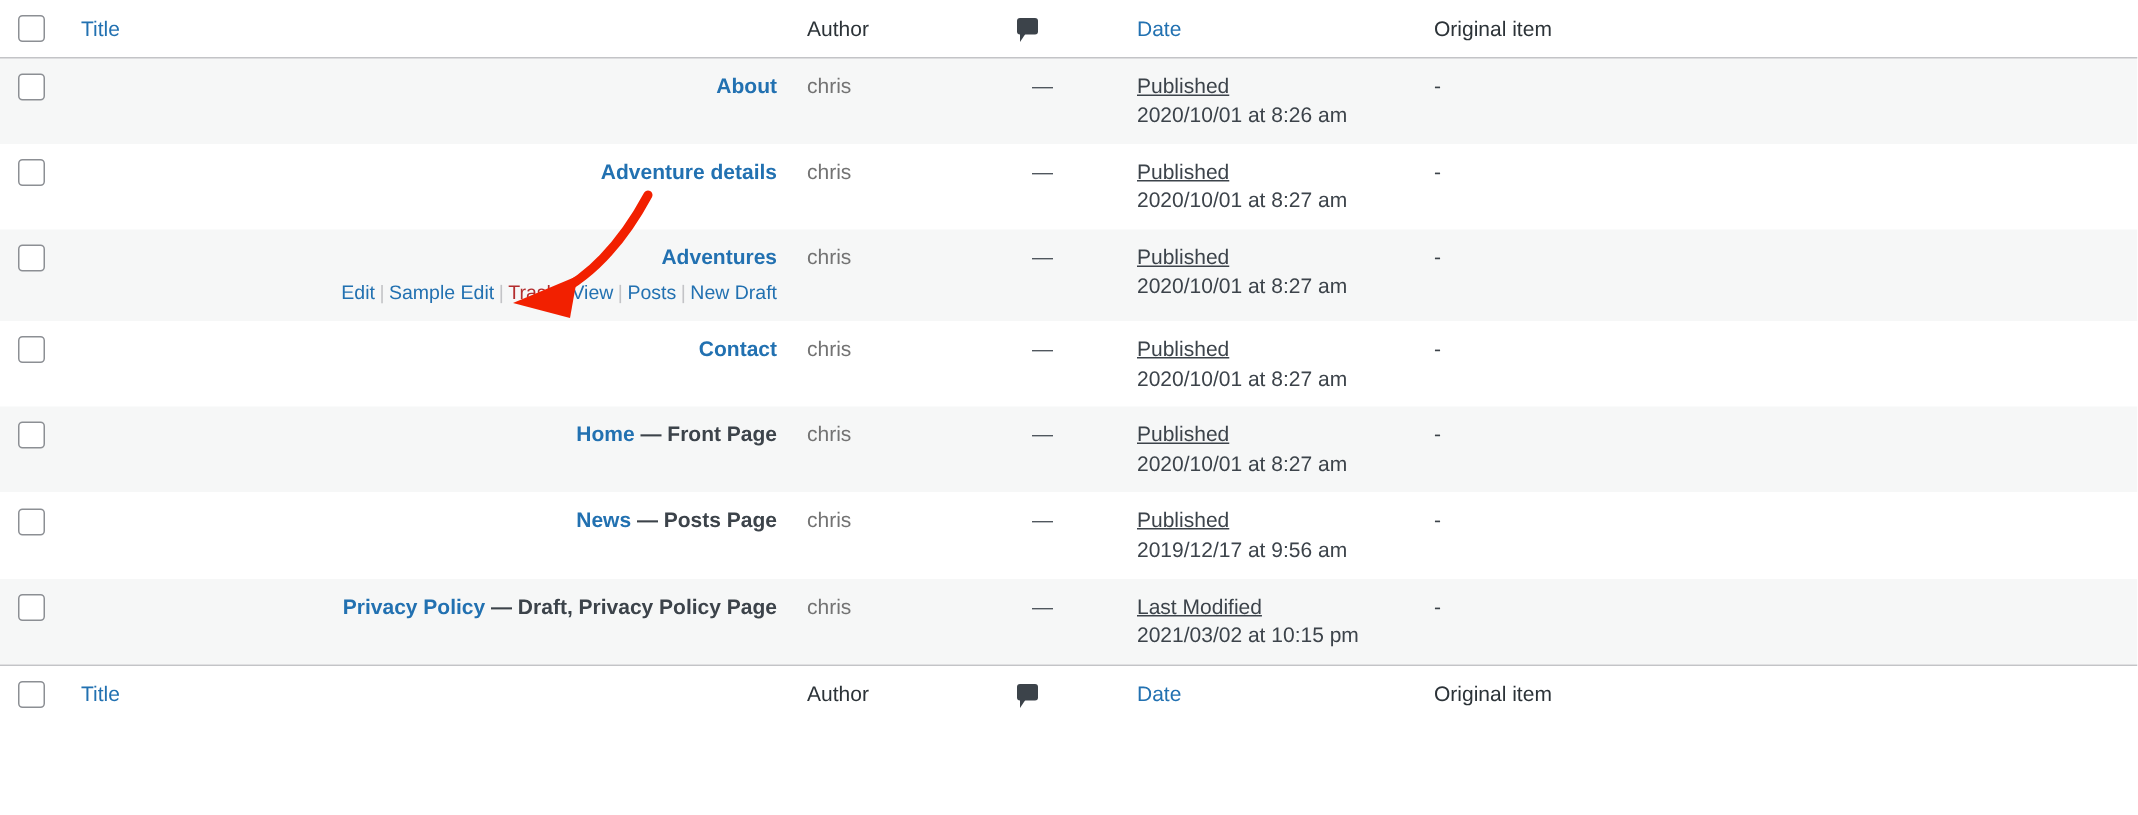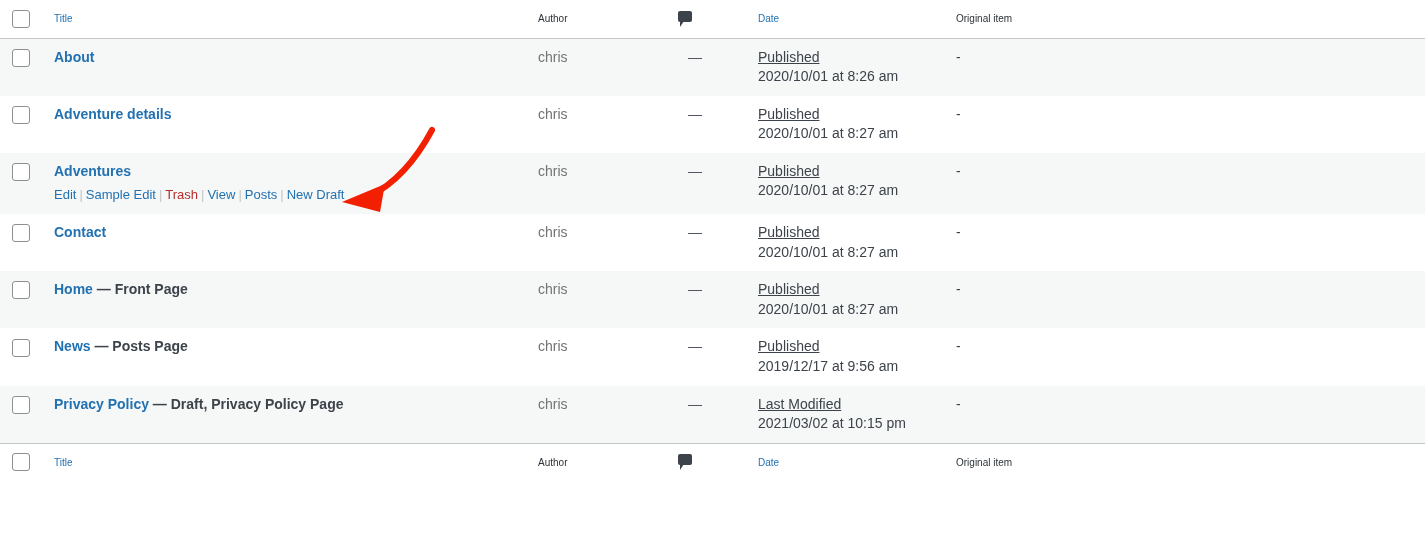--- a/index.html
+++ b/index.html
@@ -30,21 +30,21 @@
   col.c-author  { width: 140px; }
   col.c-comments{ width: 80px; }
   col.c-date    { width: 198px; }
   col.c-orig    { width: 479px; }
 
   
   thead tr, tfoot tr { height: 38px; }
   thead th, tfoot th {
     text-align: left;
     font-weight: normal;
-    font-size: 10px;
+    font-size: 14px;
     color: #2c3338;
     padding: 8px 10px;
     vertical-align: middle;
     background: #ffffff;
     line-height: 1.3;
   }
   thead tr { border-bottom: 1px solid #c3c4c7; }
   tfoot tr { border-top: 1px solid #c3c4c7; }
 
   th.cb-col, td.cb-col {
@@ -101,21 +101,21 @@
   tbody tr.alt { background: #f6f7f7; }
 
   tbody td {
     padding: 9px 10px;
     vertical-align: top;
     line-height: 1.4;
     font-size: 14px;
     color: #3c434a;
   }
 
-  td.title-col { padding-left: 10px; }
+  td.title-col { padding-left: 10px; text-align: right; }
 
   .row-title {
     font-size: 14px;
     font-weight: bold;
     color: #2271b1;
     text-decoration: none;
     cursor: pointer;
   }
   .post-state {
     font-weight: bold;

